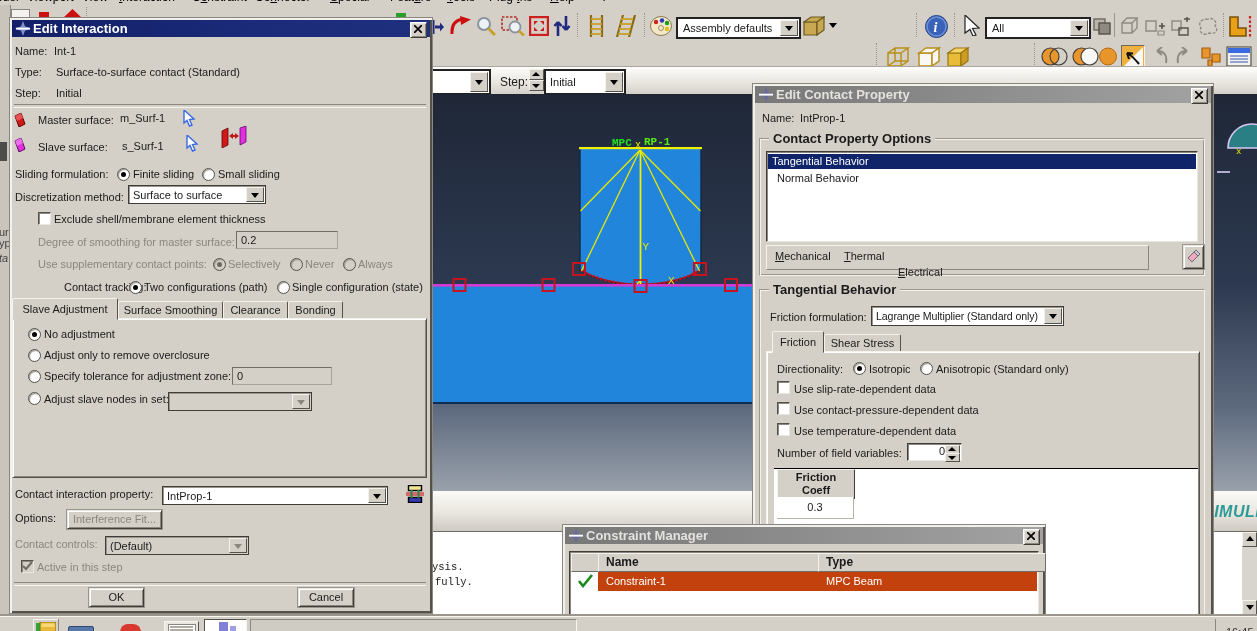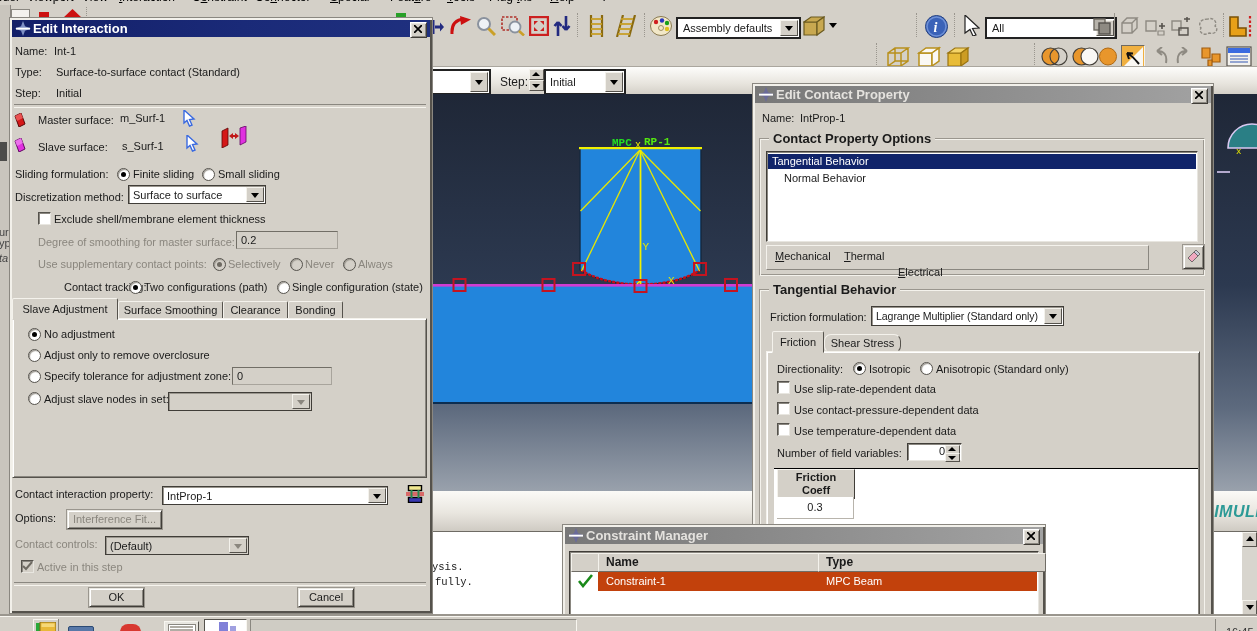--- a/index.html
+++ b/index.html
@@ -161,21 +161,21 @@
     <div class="abs" style="left:916px;top:8px;width:2px;height:24px;border-left:1px dotted #9a968e;"></div>
     <svg class="abs" style="left:925px;top:10px;" width="23" height="23" viewBox="0 0 23 23">
       <circle cx="11.5" cy="11.5" r="11" fill="#3a62b8" stroke="#24407e" stroke-width="1"></circle>
       <circle cx="11.5" cy="11.5" r="9.5" fill="none" stroke="#6e90d6" stroke-width="1.5"></circle>
       <text x="8.5" y="17" font-size="14" font-weight="bold" font-style="italic" fill="#fff" font-family="Liberation Serif,serif">i</text>
     </svg>
     <div class="abs" style="left:954px;top:8px;width:2px;height:24px;border-left:1px dotted #9a968e;"></div>
     <svg class="abs" style="left:964px;top:10px;" width="16" height="21" viewBox="0 0 16 21">
       <path d="M1 0 L15 13 L8.5 13.5 L12 20 L9 21 L6 14.5 L1 18 Z" fill="#fff" stroke="#222" stroke-width="1.2"></path>
     </svg>
-    <div class="combo" style="left:985px;top:12px;width:102px;height:18px;border:2px solid #222;box-shadow:none;padding-left:26px;">
+    <div class="combo" style="left:985px;top:12px;width:102px;height:18px;border:2px solid #222;box-shadow:none;">
       <span class="txt" style="left:5px;">All</span>
         <div class="cbtn">
           <i></i>
         </div>
     </div>
     <svg class="abs" style="left:1092px;top:12px;" width="20" height="18" viewBox="0 0 20 18">
       <rect x="2" y="2" width="11" height="11" fill="#b8b4ac" stroke="#6e6a62" stroke-width="1.4"></rect>
       <rect x="7" y="6" width="11" height="11" fill="#8e8a82" stroke="#55524c" stroke-width="1.4"></rect>
     </svg>
     <div class="abs" style="left:1114px;top:8px;width:2px;height:24px;border-left:1px solid #9a968e;"></div>
@@ -373,21 +373,21 @@
           </svg>
       </div>
     </div>
     <div class="lbl" style="left:9px;top:28px;">Name:</div>
     <div class="lbl" style="left:47px;top:28px;">IntProp-1</div>
     <div class="gbox" style="left:6px;top:54px;width:444px;height:136px;">
       <div class="gcap" style="left:9px;">Contact Property Options</div>
     </div>
     <div class="sunk abs" style="left:13px;top:67px;width:430px;height:89px;">
       <div class="abs" style="left:1px;top:2px;right:1px;height:15px;background:#10246a;color:#fff;line-height:15px;padding-left:4px;">Tangential Behavior</div>
-      <div class="abs" style="left:1px;top:19px;right:1px;height:15px;line-height:15px;padding-left:16px;">Normal Behavior</div>
+      <div class="abs" style="left:1px;top:19px;right:1px;height:15px;line-height:15px;padding-left:9px;">Normal Behavior</div>
     </div>
     <div class="abs" style="left:13px;top:161px;width:381px;height:23px;background:#d4d0c8;
          border:1px solid;border-color:#f4f2ec #8a8780 #8a8780 #f4f2ec;">
       <span class="lbl" style="left:8px;top:4px;"><u>M</u>echanical</span>
       <span class="lbl" style="left:77px;top:4px;"><u>T</u>hermal</span>
       <span class="lbl" style="left:131px;top:20px;"><u>E</u>lectrical</span>
     </div>
     <div class="btn" style="left:430px;top:161px;width:19px;height:22px;">
       <svg width="13" height="13" viewBox="0 0 13 13" style="margin-top:3px;">
         <path d="M1 9 L7 3 L11 7 L5 13 Z" fill="#f0a8c0" stroke="#555" stroke-width="0.8"></path>
@@ -398,21 +398,21 @@
       <div class="gcap" style="left:9px;">Tangential Behavior</div>
     </div>
     <div class="lbl" style="left:17px;top:227px;">Friction formulation:</div>
     <div class="combo" style="left:118px;top:222px;width:191px;height:18px;">
       <span class="txt" style="font-size:10.6px;letter-spacing:-0.1px;">Lagrange Multiplier (Standard only)</span>
         <div class="cbtn">
           <i></i>
         </div>
     </div>
     <div class="tab" style="left:19px;top:247px;width:50px;height:20px;line-height:20px;background:#d4d0c8;z-index:2;">Friction</div>
-    <div class="tab" style="left:71px;top:250px;width:75px;height:17px;line-height:16px;border-radius:7px;">Shear Stress</div>
+    <div class="tab" style="left:71px;top:250px;width:75px;height:17px;line-height:16px;">Shear Stress</div>
     <div class="panel" style="left:13px;top:267px;width:432px;height:279px;border-bottom:none;"></div>
     <div class="lbl" style="left:24px;top:279px;">Directionality:</div>
     <span class="rad on" style="left:100px;top:278px;"></span>
     <div class="lbl" style="left:116px;top:279px;">Isotropic</div>
     <span class="rad" style="left:167px;top:278px;"></span>
     <div class="lbl" style="left:183px;top:279px;text-align:right;">Anisotropic (Standard only)</div>
     <span class="chk" style="left:24px;top:297px;"></span>
     <div class="lbl" style="left:41px;top:299px;">Use slip-rate-dependent data</div>
     <span class="chk" style="left:24px;top:318px;"></span>
     <div class="lbl" style="left:41px;top:320px;">Use contact-pressure-dependent data</div>

